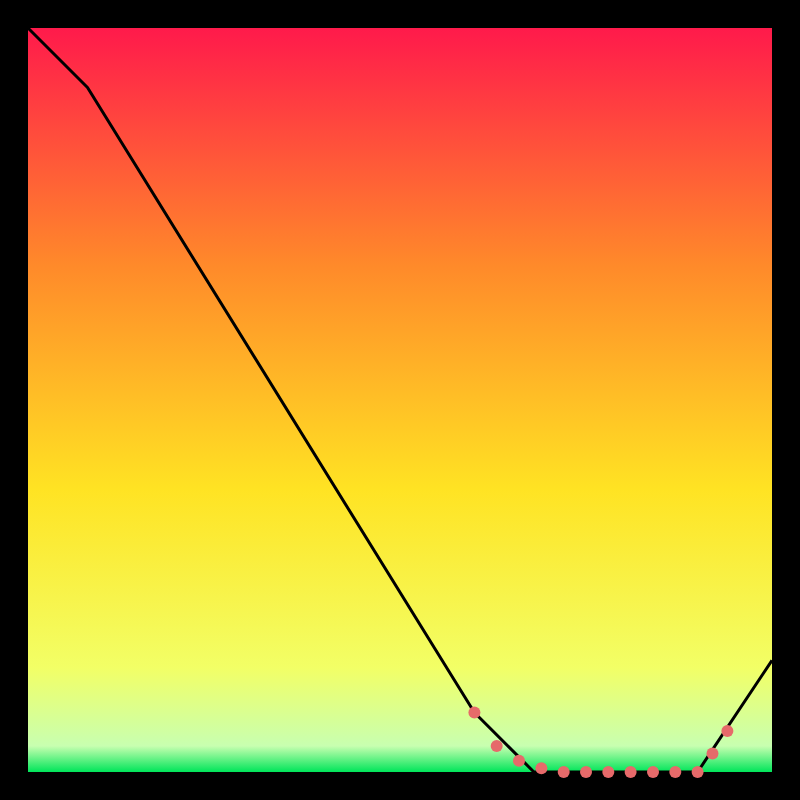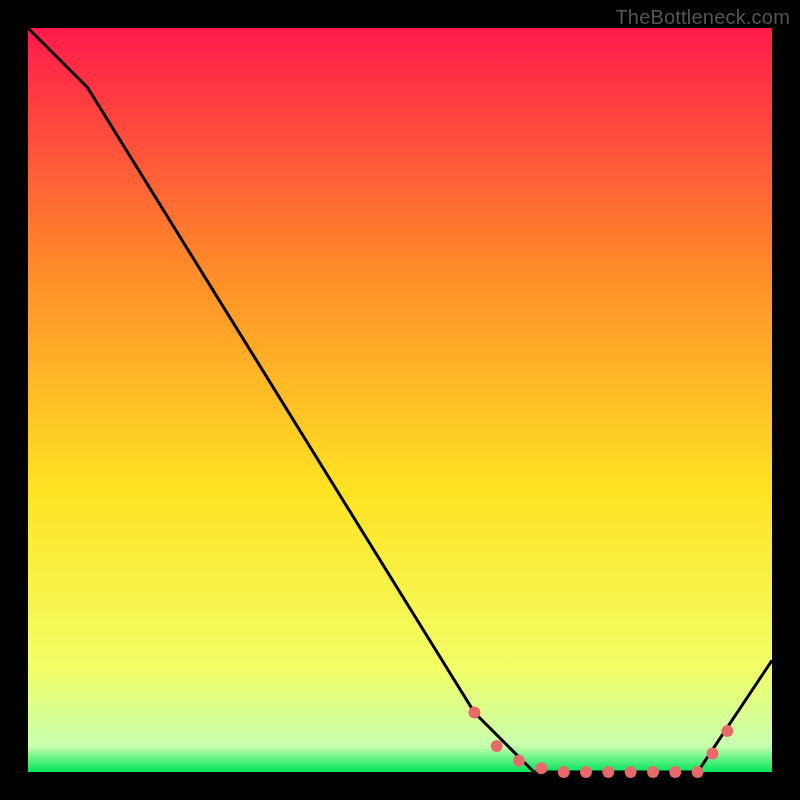--- a/index.html
+++ b/index.html
@@ -30,21 +30,20 @@
   svg {
     position: absolute;
     top: 0;
     left: 0;
   }
 </style>
 </head>
 <body>
 <div class="frame">
 
-  <div class="watermark">TheBottleneck.com</div>
 
   <svg id="chart-svg" viewBox="0 0 800 800" width="800" height="800">
       <defs>
         <linearGradient id="bg-grad" x1="0" y1="0" x2="0" y2="1">
           <stop offset="0%" stop-color="#ff1a4b"></stop>
           <stop offset="32%" stop-color="#ff8a2a"></stop>
           <stop offset="62%" stop-color="#ffe323"></stop>
           <stop offset="86%" stop-color="#f2ff66"></stop>
           <stop offset="96.5%" stop-color="#c8ffb0"></stop>
           <stop offset="100%" stop-color="#00e55a"></stop>

